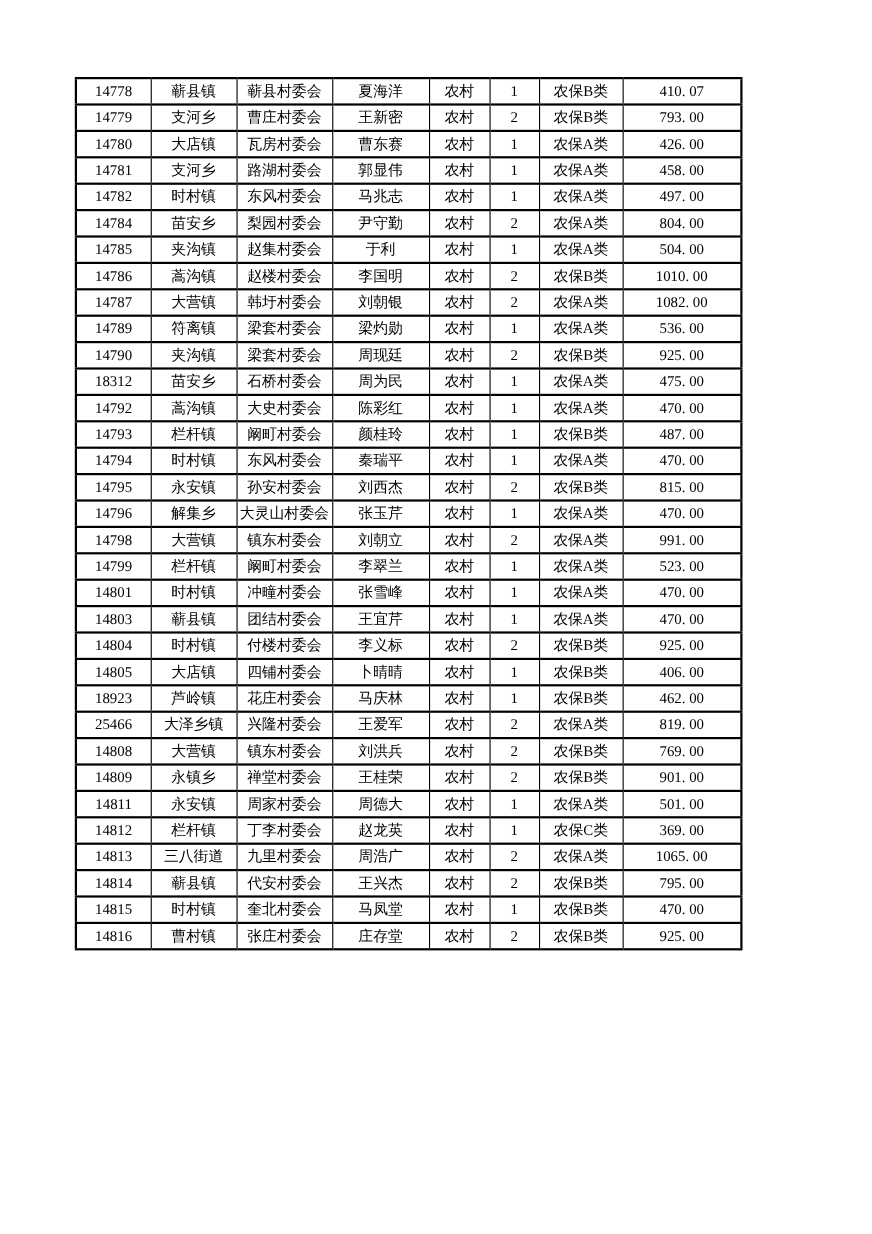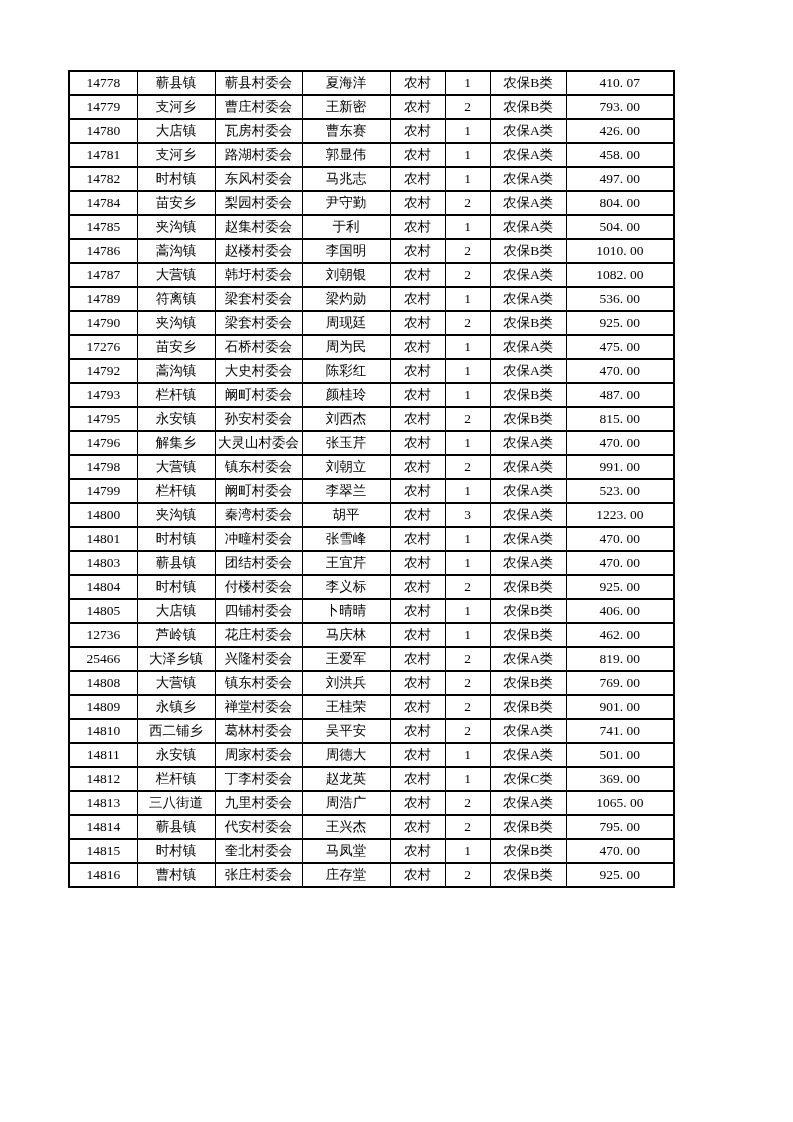--- a/index.html
+++ b/index.html
@@ -158,21 +158,21 @@
           <td>14790</td>
           <td>夹沟镇</td>
           <td>梁套村委会</td>
           <td>周现廷</td>
           <td>农村</td>
           <td>2</td>
           <td>农保B类</td>
           <td>925. 00</td>
         </tr>
         <tr>
-          <td>17276</td>
+          <td>18312</td>
           <td>苗安乡</td>
           <td>石桥村委会</td>
           <td>周为民</td>
           <td>农村</td>
           <td>1</td>
           <td>农保A类</td>
           <td>475. 00</td>
         </tr>
         <tr>
           <td>14792</td>
@@ -188,20 +188,30 @@
           <td>14793</td>
           <td>栏杆镇</td>
           <td>阚町村委会</td>
           <td>颜桂玲</td>
           <td>农村</td>
           <td>1</td>
           <td>农保B类</td>
           <td>487. 00</td>
         </tr>
         <tr>
+          <td>14794</td>
+          <td>时村镇</td>
+          <td>东风村委会</td>
+          <td>秦瑞平</td>
+          <td>农村</td>
+          <td>1</td>
+          <td>农保A类</td>
+          <td>470. 00</td>
+        </tr>
+        <tr>
           <td>14795</td>
           <td>永安镇</td>
           <td>孙安村委会</td>
           <td>刘西杰</td>
           <td>农村</td>
           <td>2</td>
           <td>农保B类</td>
           <td>815. 00</td>
         </tr>
         <tr>
@@ -228,30 +238,20 @@
           <td>14799</td>
           <td>栏杆镇</td>
           <td>阚町村委会</td>
           <td>李翠兰</td>
           <td>农村</td>
           <td>1</td>
           <td>农保A类</td>
           <td>523. 00</td>
         </tr>
         <tr>
-          <td>14800</td>
-          <td>夹沟镇</td>
-          <td>秦湾村委会</td>
-          <td>胡平</td>
-          <td>农村</td>
-          <td>3</td>
-          <td>农保A类</td>
-          <td>1223. 00</td>
-        </tr>
-        <tr>
           <td>14801</td>
           <td>时村镇</td>
           <td>冲疃村委会</td>
           <td>张雪峰</td>
           <td>农村</td>
           <td>1</td>
           <td>农保A类</td>
           <td>470. 00</td>
         </tr>
         <tr>
@@ -278,21 +278,21 @@
           <td>14805</td>
           <td>大店镇</td>
           <td>四铺村委会</td>
           <td>卜晴晴</td>
           <td>农村</td>
           <td>1</td>
           <td>农保B类</td>
           <td>406. 00</td>
         </tr>
         <tr>
-          <td>12736</td>
+          <td>18923</td>
           <td>芦岭镇</td>
           <td>花庄村委会</td>
           <td>马庆林</td>
           <td>农村</td>
           <td>1</td>
           <td>农保B类</td>
           <td>462. 00</td>
         </tr>
         <tr>
           <td>25466</td>
@@ -316,30 +316,20 @@
         </tr>
         <tr>
           <td>14809</td>
           <td>永镇乡</td>
           <td>禅堂村委会</td>
           <td>王桂荣</td>
           <td>农村</td>
           <td>2</td>
           <td>农保B类</td>
           <td>901. 00</td>
-        </tr>
-        <tr>
-          <td>14810</td>
-          <td>西二铺乡</td>
-          <td>葛林村委会</td>
-          <td>吴平安</td>
-          <td>农村</td>
-          <td>2</td>
-          <td>农保A类</td>
-          <td>741. 00</td>
         </tr>
         <tr>
           <td>14811</td>
           <td>永安镇</td>
           <td>周家村委会</td>
           <td>周德大</td>
           <td>农村</td>
           <td>1</td>
           <td>农保A类</td>
           <td>501. 00</td>

